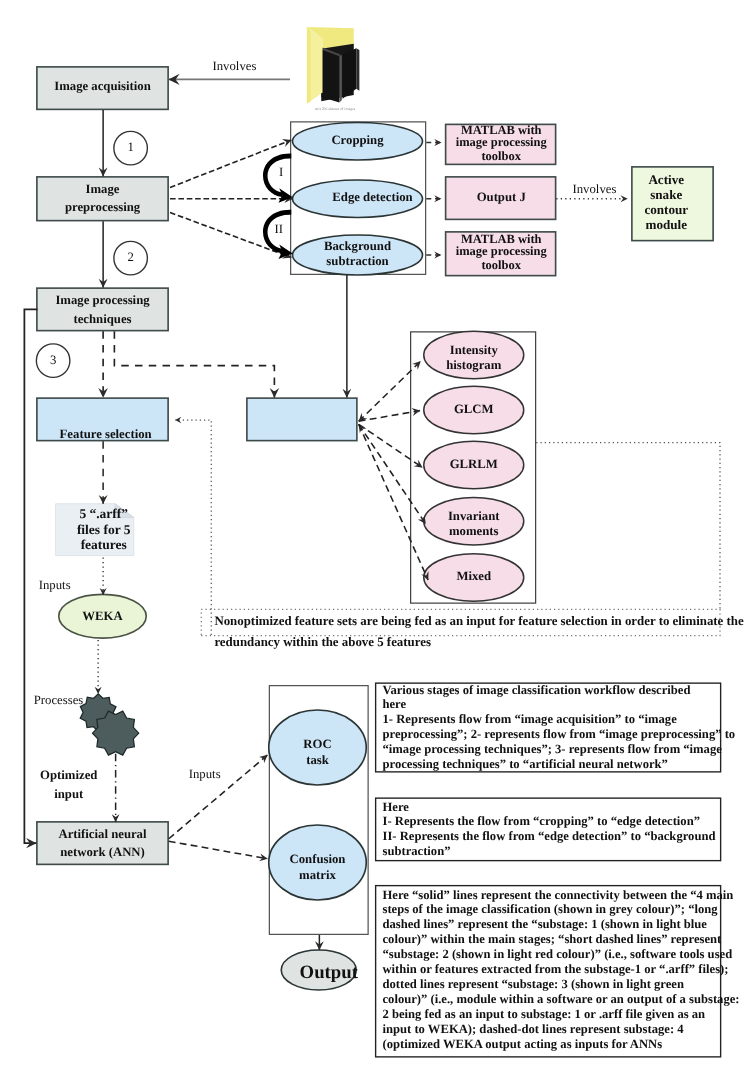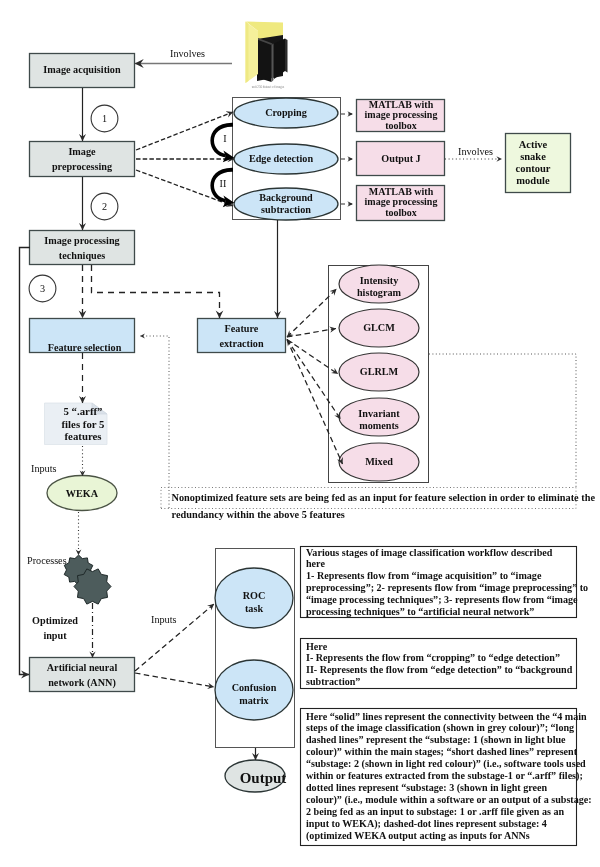--- a/index.html
+++ b/index.html
@@ -151,31 +151,29 @@
     <rect x="300.5" y="638.5" width="276" height="50" fill="none" stroke="#222" stroke-width="1.1"></rect>
     <rect x="300.5" y="708.5" width="276" height="137" fill="none" stroke="#222" stroke-width="1.1"></rect>
   </svg>
 
   <div class="lbl pre" style="left:29px;top:63.5px;width:106px;font-size:10.2px">Image acquisition</div>
   <div class="lbl pre" style="left:29px;top:145px;width:106px;font-size:10.2px;line-height:1.45">Image
 preprocessing</div>
   <div class="lbl pre" style="left:29px;top:234px;width:106px;font-size:10.2px;line-height:1.45">Image processing
 techniques</div>
   <div class="lbl pre" style="left:29px;top:342px;width:111px;font-size:10.2px">Feature selection</div>
-  <div class="lbl pre" style="left:197px;top:322px;width:89px;font-size:10.2px;line-height:1.45">Feature
-extraction</div>
   <div class="lbl pre" style="left:29px;top:661px;width:106px;font-size:10.2px;line-height:1.45">Artificial neural
 network (ANN)</div>
   <div class="lbl pre" style="left:44px;top:405px;width:78px;font-size:10.8px;line-height:12.6px">5 “.arff”
 files for 5
 features</div>
   <div class="lbl pre" style="left:47px;top:487.5px;width:70px;font-size:10.2px">WEKA</div>
 
   <div class="lbl pre" style="left:234px;top:107px;width:104px;font-size:10.2px">Cropping</div>
-  <div class="lbl pre" style="left:229px;top:153px;width:104px;font-size:10.2px">Edge detection</div>
+  <div class="lbl pre" style="left:246px;top:153px;width:104px;font-size:10.2px">Edge detection</div>
   <div class="lbl pre" style="left:234px;top:191.5px;width:104px;font-size:10.2px;line-height:12px">Background
 subtraction</div>
 
   <div class="lbl pre" style="left:357px;top:99.5px;width:88px;font-size:10px;line-height:10.6px">MATLAB with
 image processing
 toolbox</div>
   <div class="lbl pre" style="left:357px;top:153px;width:88px;font-size:10.2px">Output J</div>
   <div class="lbl pre" style="left:357px;top:186.5px;width:88px;font-size:10px;line-height:10.6px">MATLAB with
 image processing
 toolbox</div>

